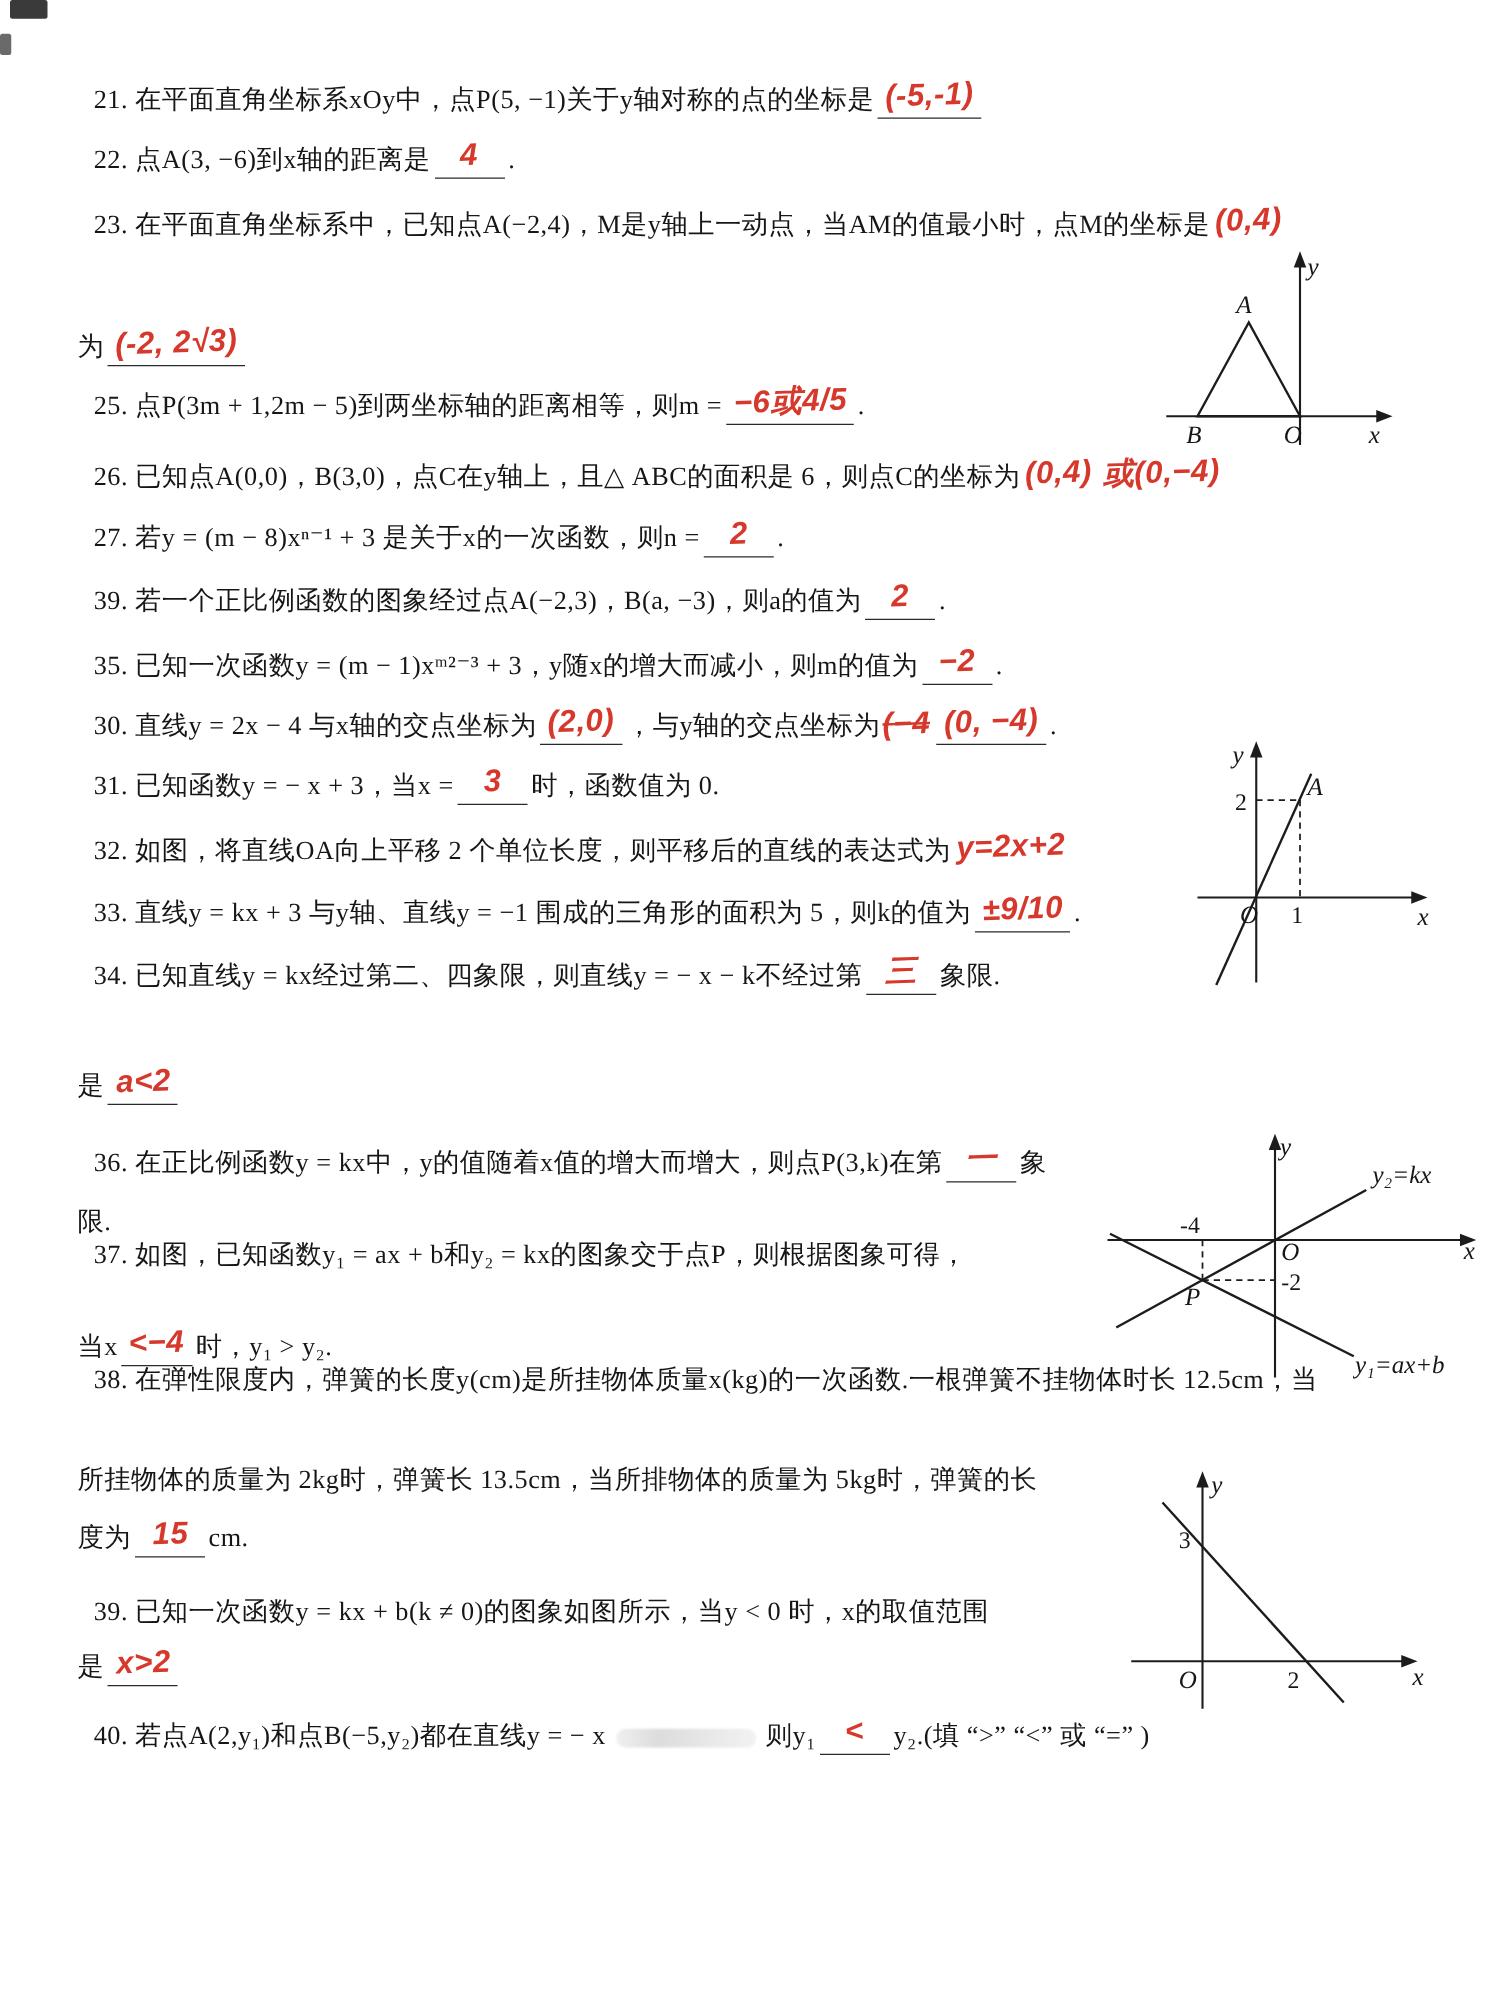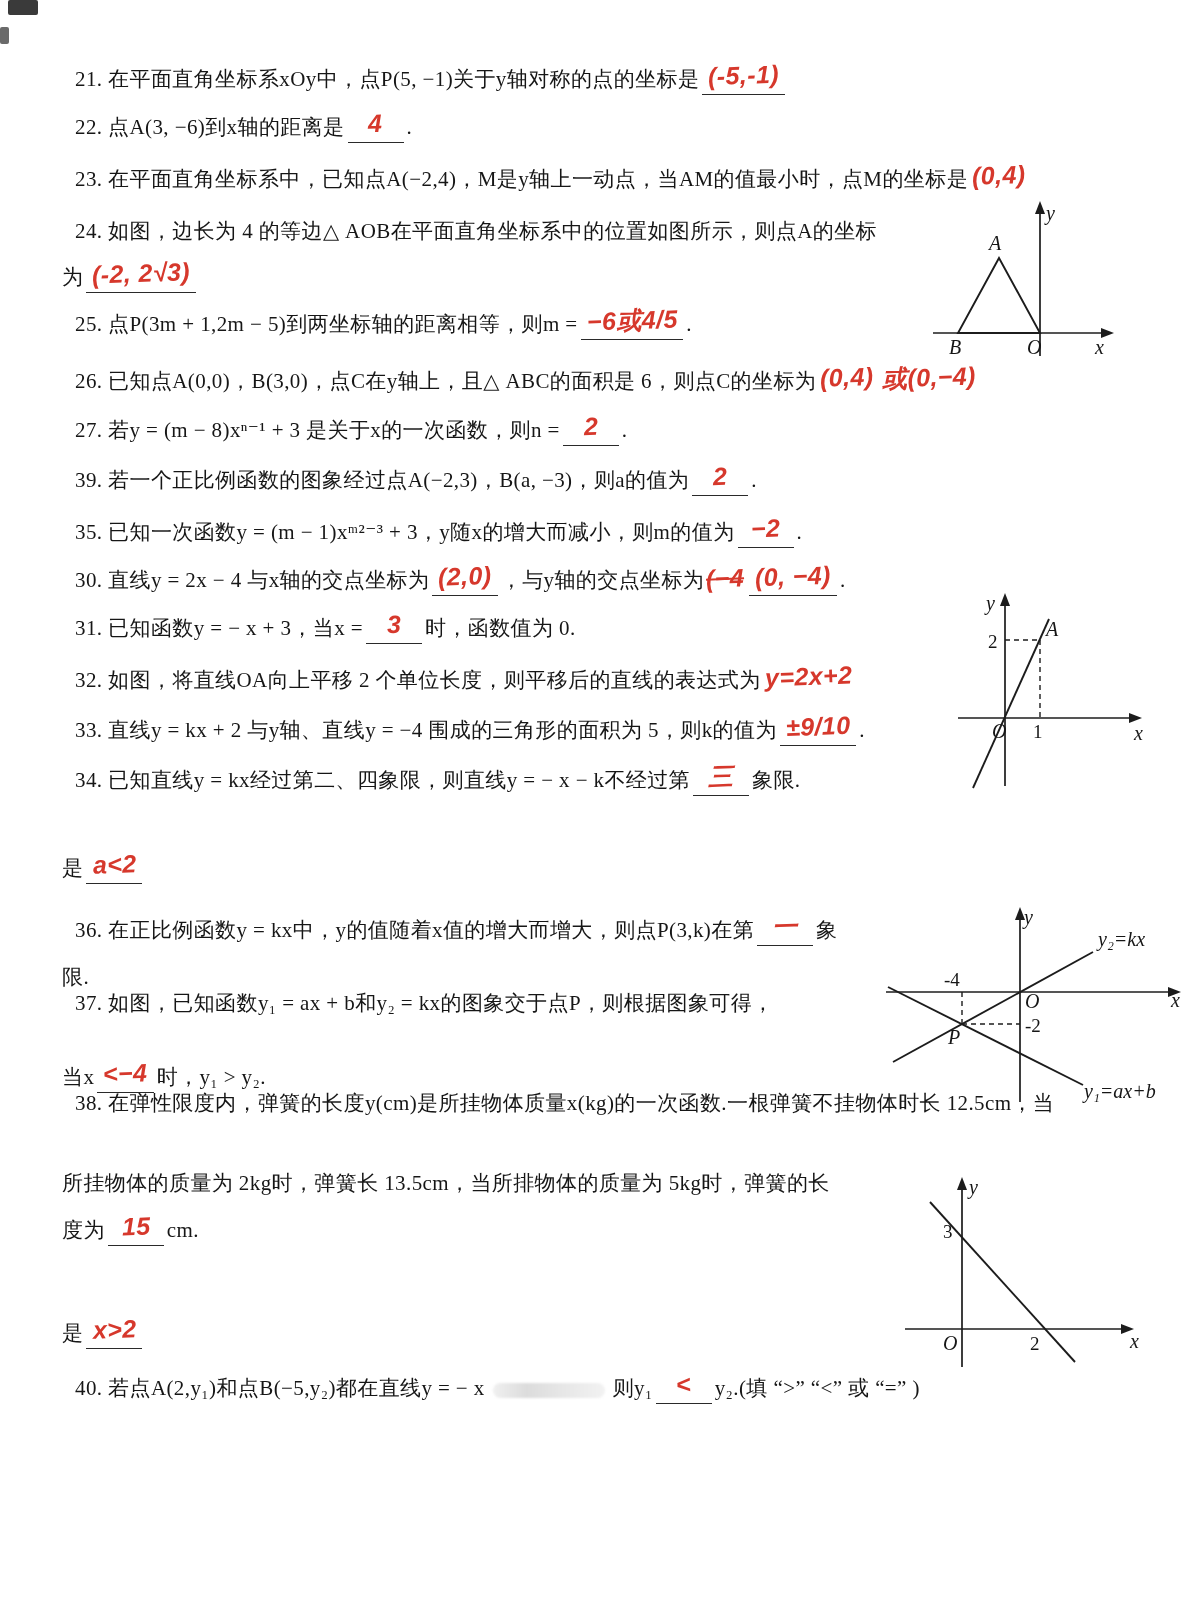--- a/index.html
+++ b/index.html
@@ -35,40 +35,40 @@
 <body>
 
 <div id="page">
 
   <div class="scan-mark" style="left:8px;top:0;width:30px;height:15px"></div>
   <div class="scan-mark" style="left:0;top:27px;width:9px;height:17px;background:#6a6a6a"></div>
 
   <div class="ln" style="top:64px"><span class="qt">21. 在平面直角坐标系xOy中，点P(5, −1)关于y轴对称的点的坐标是</span><span class="blank"><span class="ans">(-5,-1)</span></span></div>
   <div class="ln" style="top:112px"><span class="qt">22. 点A(3, −6)到x轴的距离是</span><span class="blank"><span class="ans">4</span></span><span class="qt">.</span></div>
   <div class="ln" style="top:164px"><span class="qt">23. 在平面直角坐标系中，已知点A(−2,4)，M是y轴上一动点，当AM的值最小时，点M的坐标是</span><span class="ans free">(0,4)</span></div>
-  <div class="ln" style="top:216px"><span class="qt">24. 如图，边长为 4 的等边△ AOB在平面直角坐标系中的位置如图所示，则点A的坐标</span></div>
   <div class="ln cont" style="top:262px"><span class="qt">为</span><span class="blank"><span class="ans">(-2, 2√3)</span></span></div>
   <div class="ln" style="top:309px"><span class="qt">25. 点P(3m + 1,2m − 5)到两坐标轴的距离相等，则m =</span><span class="blank"><span class="ans">−6或4/5</span></span><span class="qt">.</span></div>
   <div class="ln" style="top:366px"><span class="qt">26. 已知点A(0,0)，B(3,0)，点C在y轴上，且△ ABC的面积是 6，则点C的坐标为</span><span class="ans free">(0,4)</span><span class="ans free">或(0,−4)</span></div>
   <div class="ln" style="top:415px"><span class="qt">27. 若y = (m − 8)xⁿ⁻¹ + 3 是关于x的一次函数，则n =</span><span class="blank"><span class="ans">2</span></span><span class="qt">.</span></div>
   <div class="ln" style="top:465px"><span class="qt">39. 若一个正比例函数的图象经过点A(−2,3)，B(a, −3)，则a的值为</span><span class="blank"><span class="ans">2</span></span><span class="qt">.</span></div>
   <div class="ln" style="top:517px"><span class="qt">35. 已知一次函数y = (m − 1)xᵐ²⁻³ + 3，y随x的增大而减小，则m的值为</span><span class="blank"><span class="ans">−2</span></span><span class="qt">.</span></div>
   <div class="ln" style="top:565px"><span class="qt">30. 直线y = 2x − 4 与x轴的交点坐标为</span><span class="blank"><span class="ans">(2,0)</span></span><span class="qt">，与y轴的交点坐标为</span><span class="ans struck">(−4</span><span class="blank"><span class="ans">(0, −4)</span></span><span class="qt">.</span></div>
   <div class="ln" style="top:613px"><span class="qt">31. 已知函数y = − x + 3，当x =</span><span class="blank"><span class="ans">3</span></span><span class="qt">时，函数值为 0.</span></div>
   <div class="ln" style="top:665px"><span class="qt">32. 如图，将直线OA向上平移 2 个单位长度，则平移后的直线的表达式为</span><span class="ans free">y=2x+2</span></div>
-  <div class="ln" style="top:715px"><span class="qt">33. 直线y = kx + 2 与y轴、直线y = −4 围成的三角形的面积为 5，则k的值为</span><span class="blank"><span class="ans">±9/10</span></span><span class="qt">.</span></div>
+  <div class="ln" style="top:715px"><span class="qt">33. 直线y = kx + 3 与y轴、直线y = −1 围成的三角形的面积为 5，则k的值为</span><span class="blank"><span class="ans">±9/10</span></span><span class="qt">.</span></div>
   <div class="ln" style="top:765px"><span class="qt">34. 已知直线y = kx经过第二、四象限，则直线y = − x − k不经过第</span><span class="blank"><span class="ans">三</span></span><span class="qt">象限.</span></div>
   <div class="ln cont" style="top:853px"><span class="qt">是</span><span class="blank"><span class="ans">a&lt;2</span></span></div>
   <div class="ln" style="top:915px"><span class="qt">36. 在正比例函数y = kx中，y的值随着x值的增大而增大，则点P(3,k)在第</span><span class="blank"><span class="ans">一</span></span><span class="qt">象</span></div>
   <div class="ln cont" style="top:962px"><span class="qt">限.</span></div>
   <div class="ln" style="top:988px"><span class="qt">37. 如图，已知函数y₁ = ax + b和y₂ = kx的图象交于点P，则根据图象可得，</span></div>
   <div class="ln cont" style="top:1062px"><span class="qt">当x</span><span class="blank"><span class="ans">&lt;−4</span></span><span class="qt">时，y₁ &gt; y₂.</span></div>
   <div class="ln" style="top:1088px"><span class="qt">38. 在弹性限度内，弹簧的长度y(cm)是所挂物体质量x(kg)的一次函数.一根弹簧不挂物体时长 12.5cm，当</span></div>
   <div class="ln cont" style="top:1168px"><span class="qt">所挂物体的质量为 2kg时，弹簧长 13.5cm，当所排物体的质量为 5kg时，弹簧的长</span></div>
   <div class="ln cont" style="top:1215px"><span class="qt">度为</span><span class="blank"><span class="ans">15</span></span><span class="qt">cm.</span></div>
+  <div class="ln" style="top:1274px"><span class="qt">39. 已知一次函数y = kx + b(k ≠ 0)的图象如图所示，当y &lt; 0 时，x的取值范围</span></div>
   <div class="ln cont" style="top:1318px"><span class="qt">是</span><span class="blank"><span class="ans">x&gt;2</span></span></div>
   <div class="ln" style="top:1373px"><span class="qt">40. 若点A(2,y₁)和点B(−5,y₂)都在直线y = − x</span><span class="smudge"></span><span class="qt">则y₁</span><span class="blank"><span class="ans">&lt;</span></span><span class="qt">y₂.(填 “&gt;”  “&lt;” 或 “=” )</span></div>
 
   <div class="fig" style="left:925px;top:198px">
     <svg width="190" height="175" viewBox="0 0 190 175">
       <line class="ax" x1="115" y1="10" x2="115" y2="158"></line>
       <polygon class="ah" points="115,3 110,16 120,16"></polygon>
       <line class="ax" x1="8" y1="135" x2="182" y2="135"></line>
       <polygon class="ah" points="189,135 176,130 176,140"></polygon>
       <polygon class="gl" points="74,60 33,135 115,135"></polygon>

